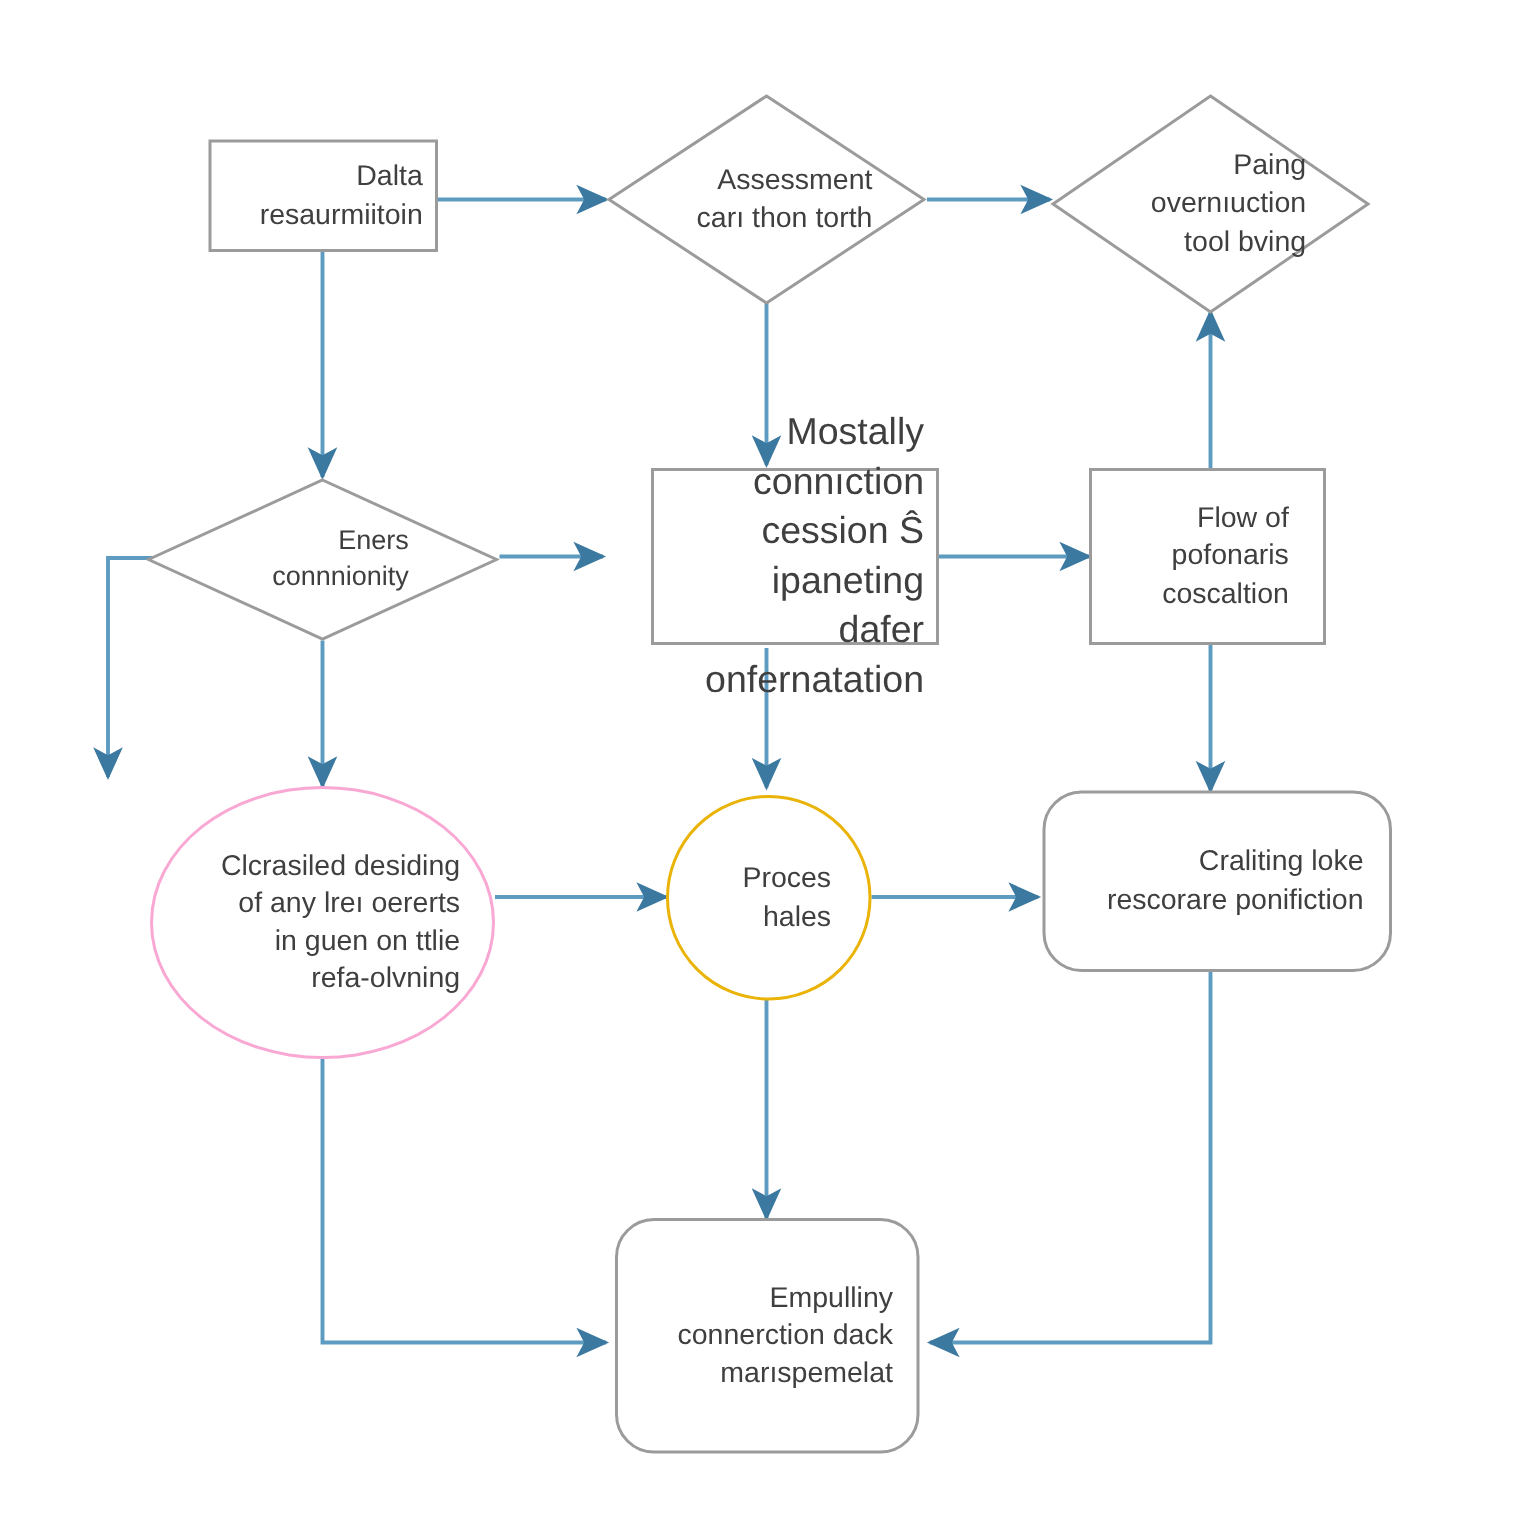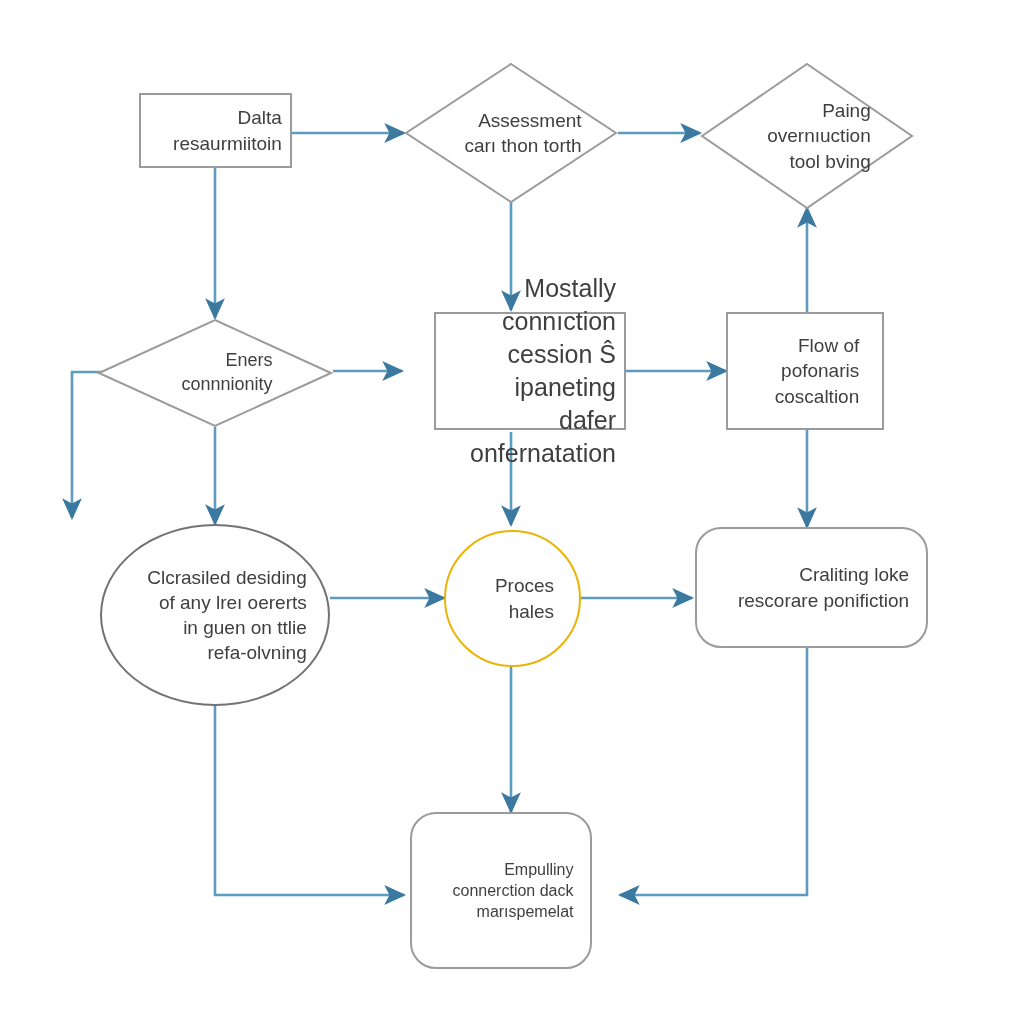--- a/index.html
+++ b/index.html
@@ -44,21 +44,21 @@
   }
   .shape-round {
     border: 2px solid #9b9b9b;
     border-radius: 26px;
   }
   .shape-circle {
     border: 2px solid #eab308;
     border-radius: 50%;
   }
   .shape-ellipse {
-    border: 2px solid #737373;
+    border: 2px solid #f9a8d4;
     border-radius: 50%;
   }
   .shape-diamond {
     border: none;
     background: transparent;
   }
   .diamond-outline {
     position: absolute;
     left: 0; top: 0;
     width: 100%;
@@ -169,19 +169,19 @@
   <div class="node shape-circle" style="left:444px; top:530px; width:137px; height:137px; font-size:19px;">
     <span class="label">Proces
 hales</span>
   </div>
 
   <div class="node shape-round" style="left:695px; top:527px; width:233px; height:121px; font-size:19px;">
     <span class="label">Craliting loke
 rescorare ponifiction</span>
   </div>
 
-  <div class="node shape-round" style="left:410px; top:812px; width:182px; height:157px; font-size:16px;">
+  <div class="node shape-round" style="left:410px; top:812px; width:203px; height:157px; font-size:19px;">
     <span class="label">Empulliny
 connerction dack
 marıspemelat</span>
   </div>
 
 </div>
 
 </body></html>

